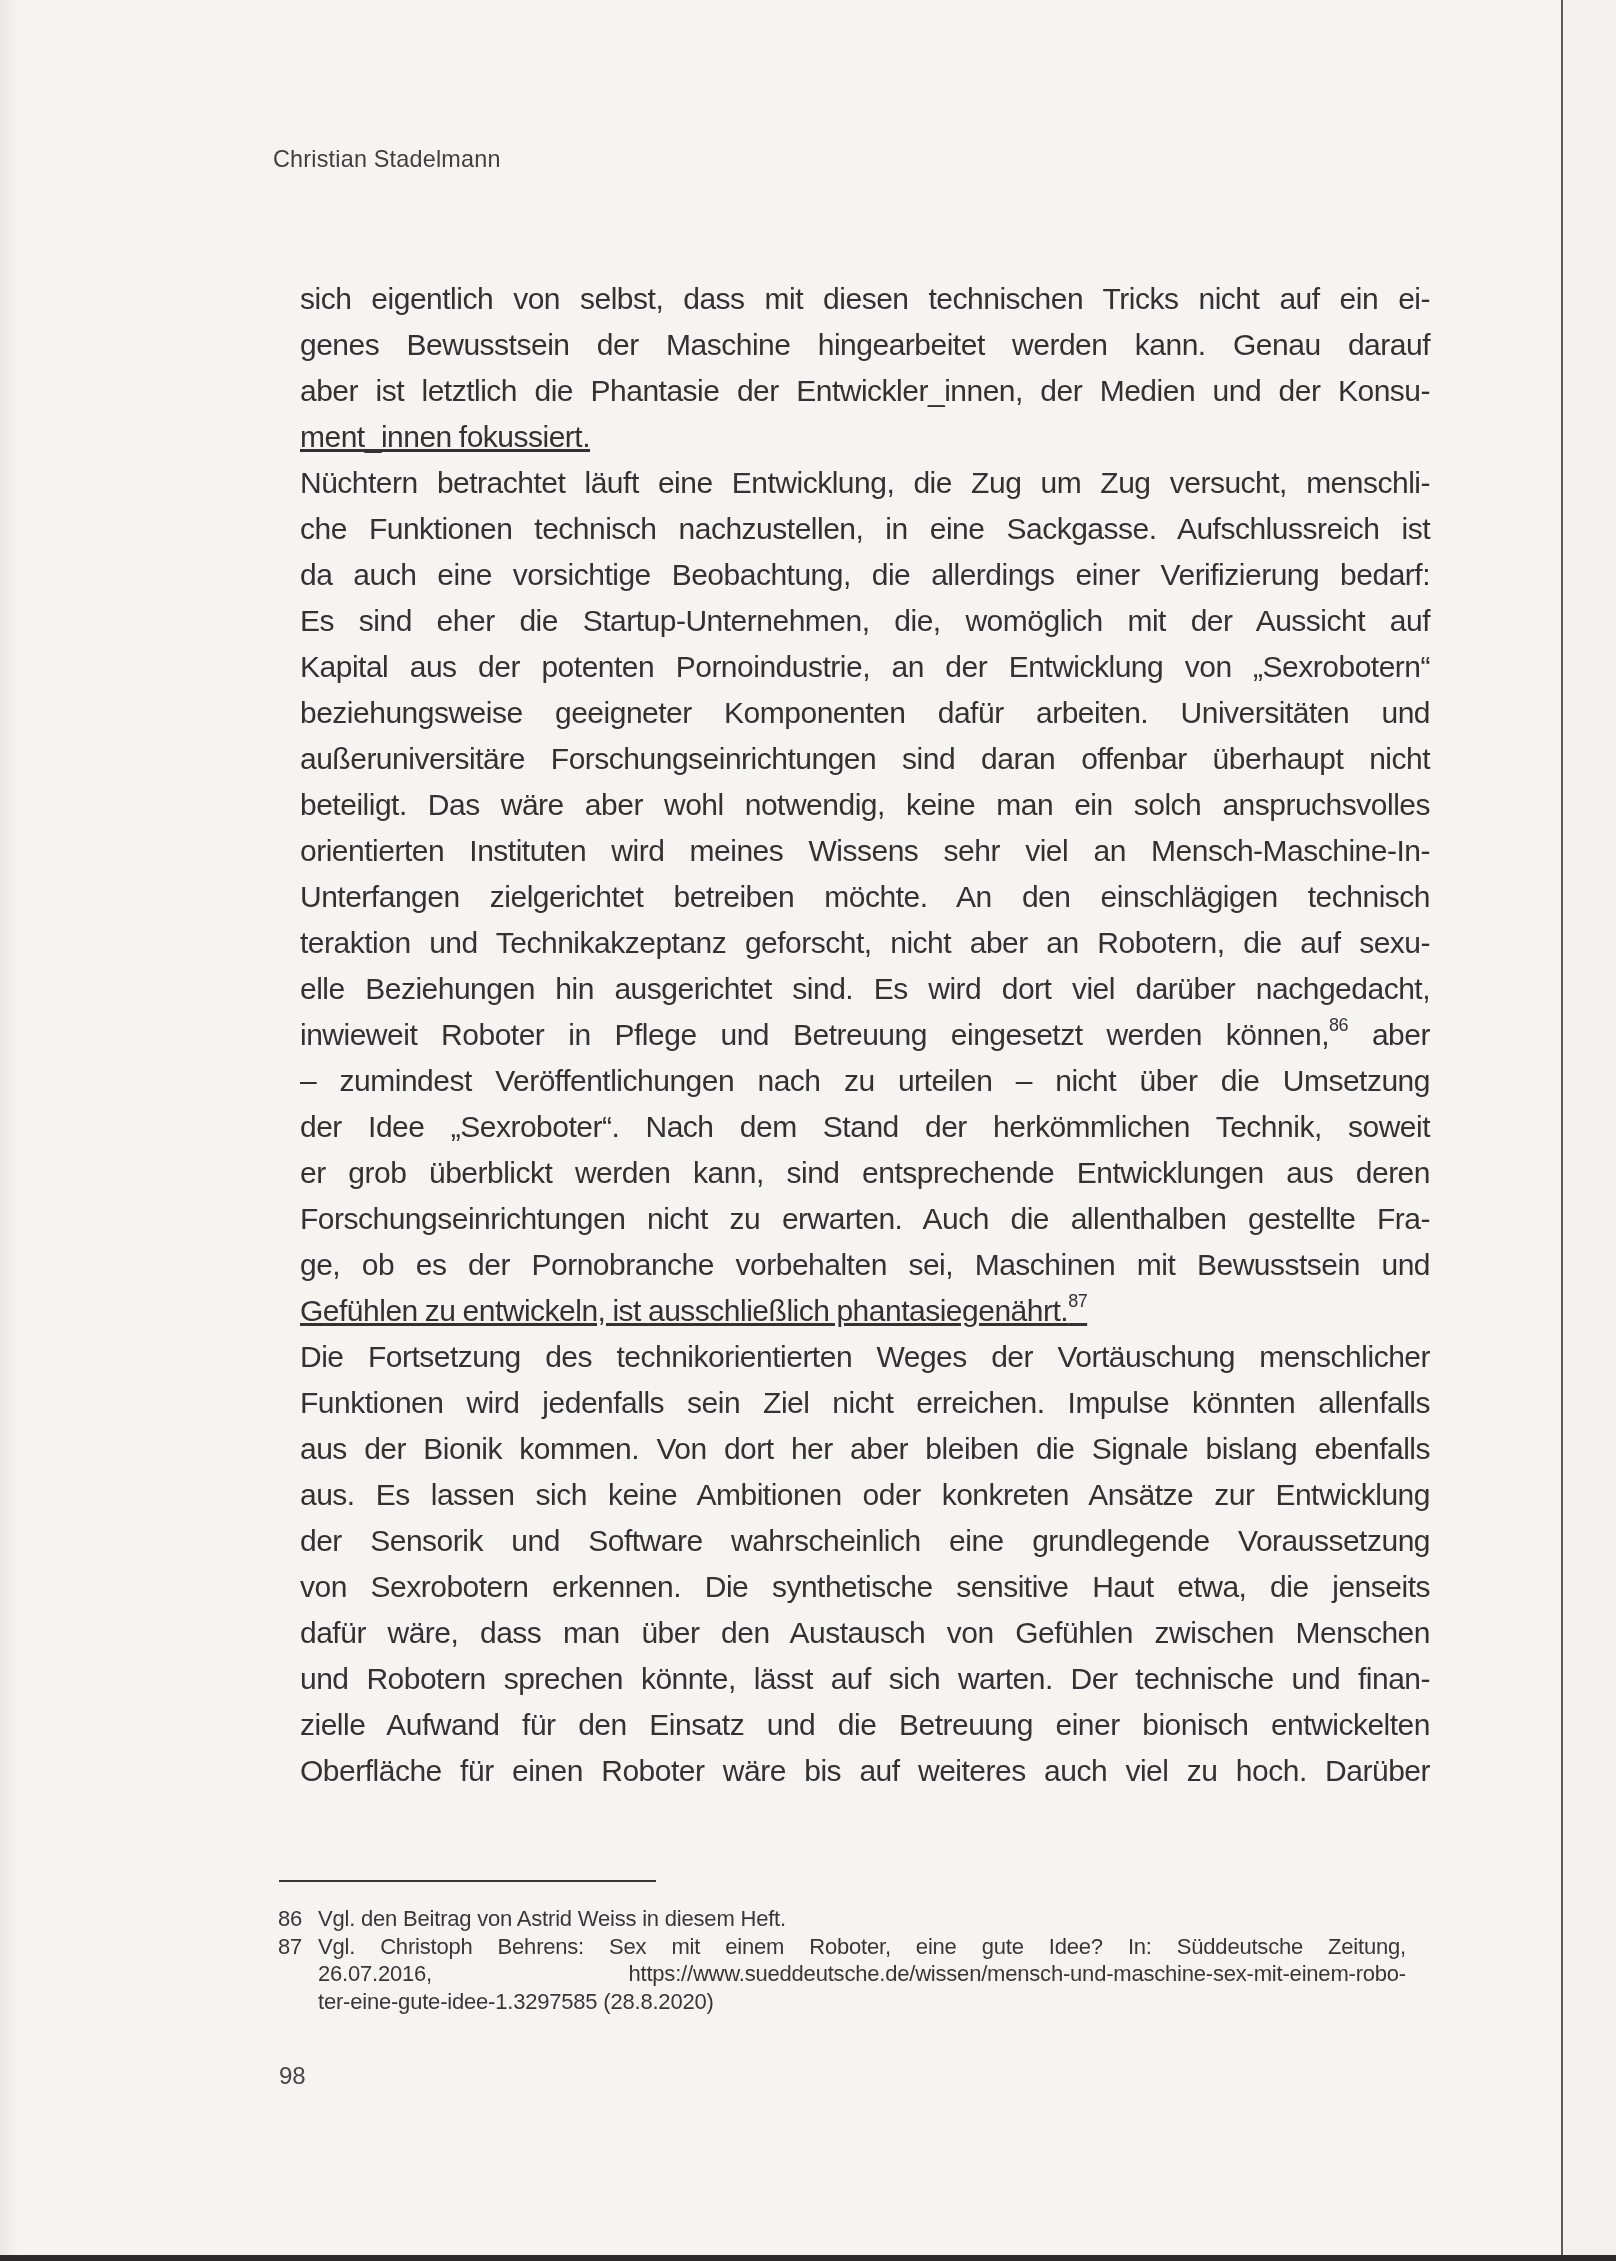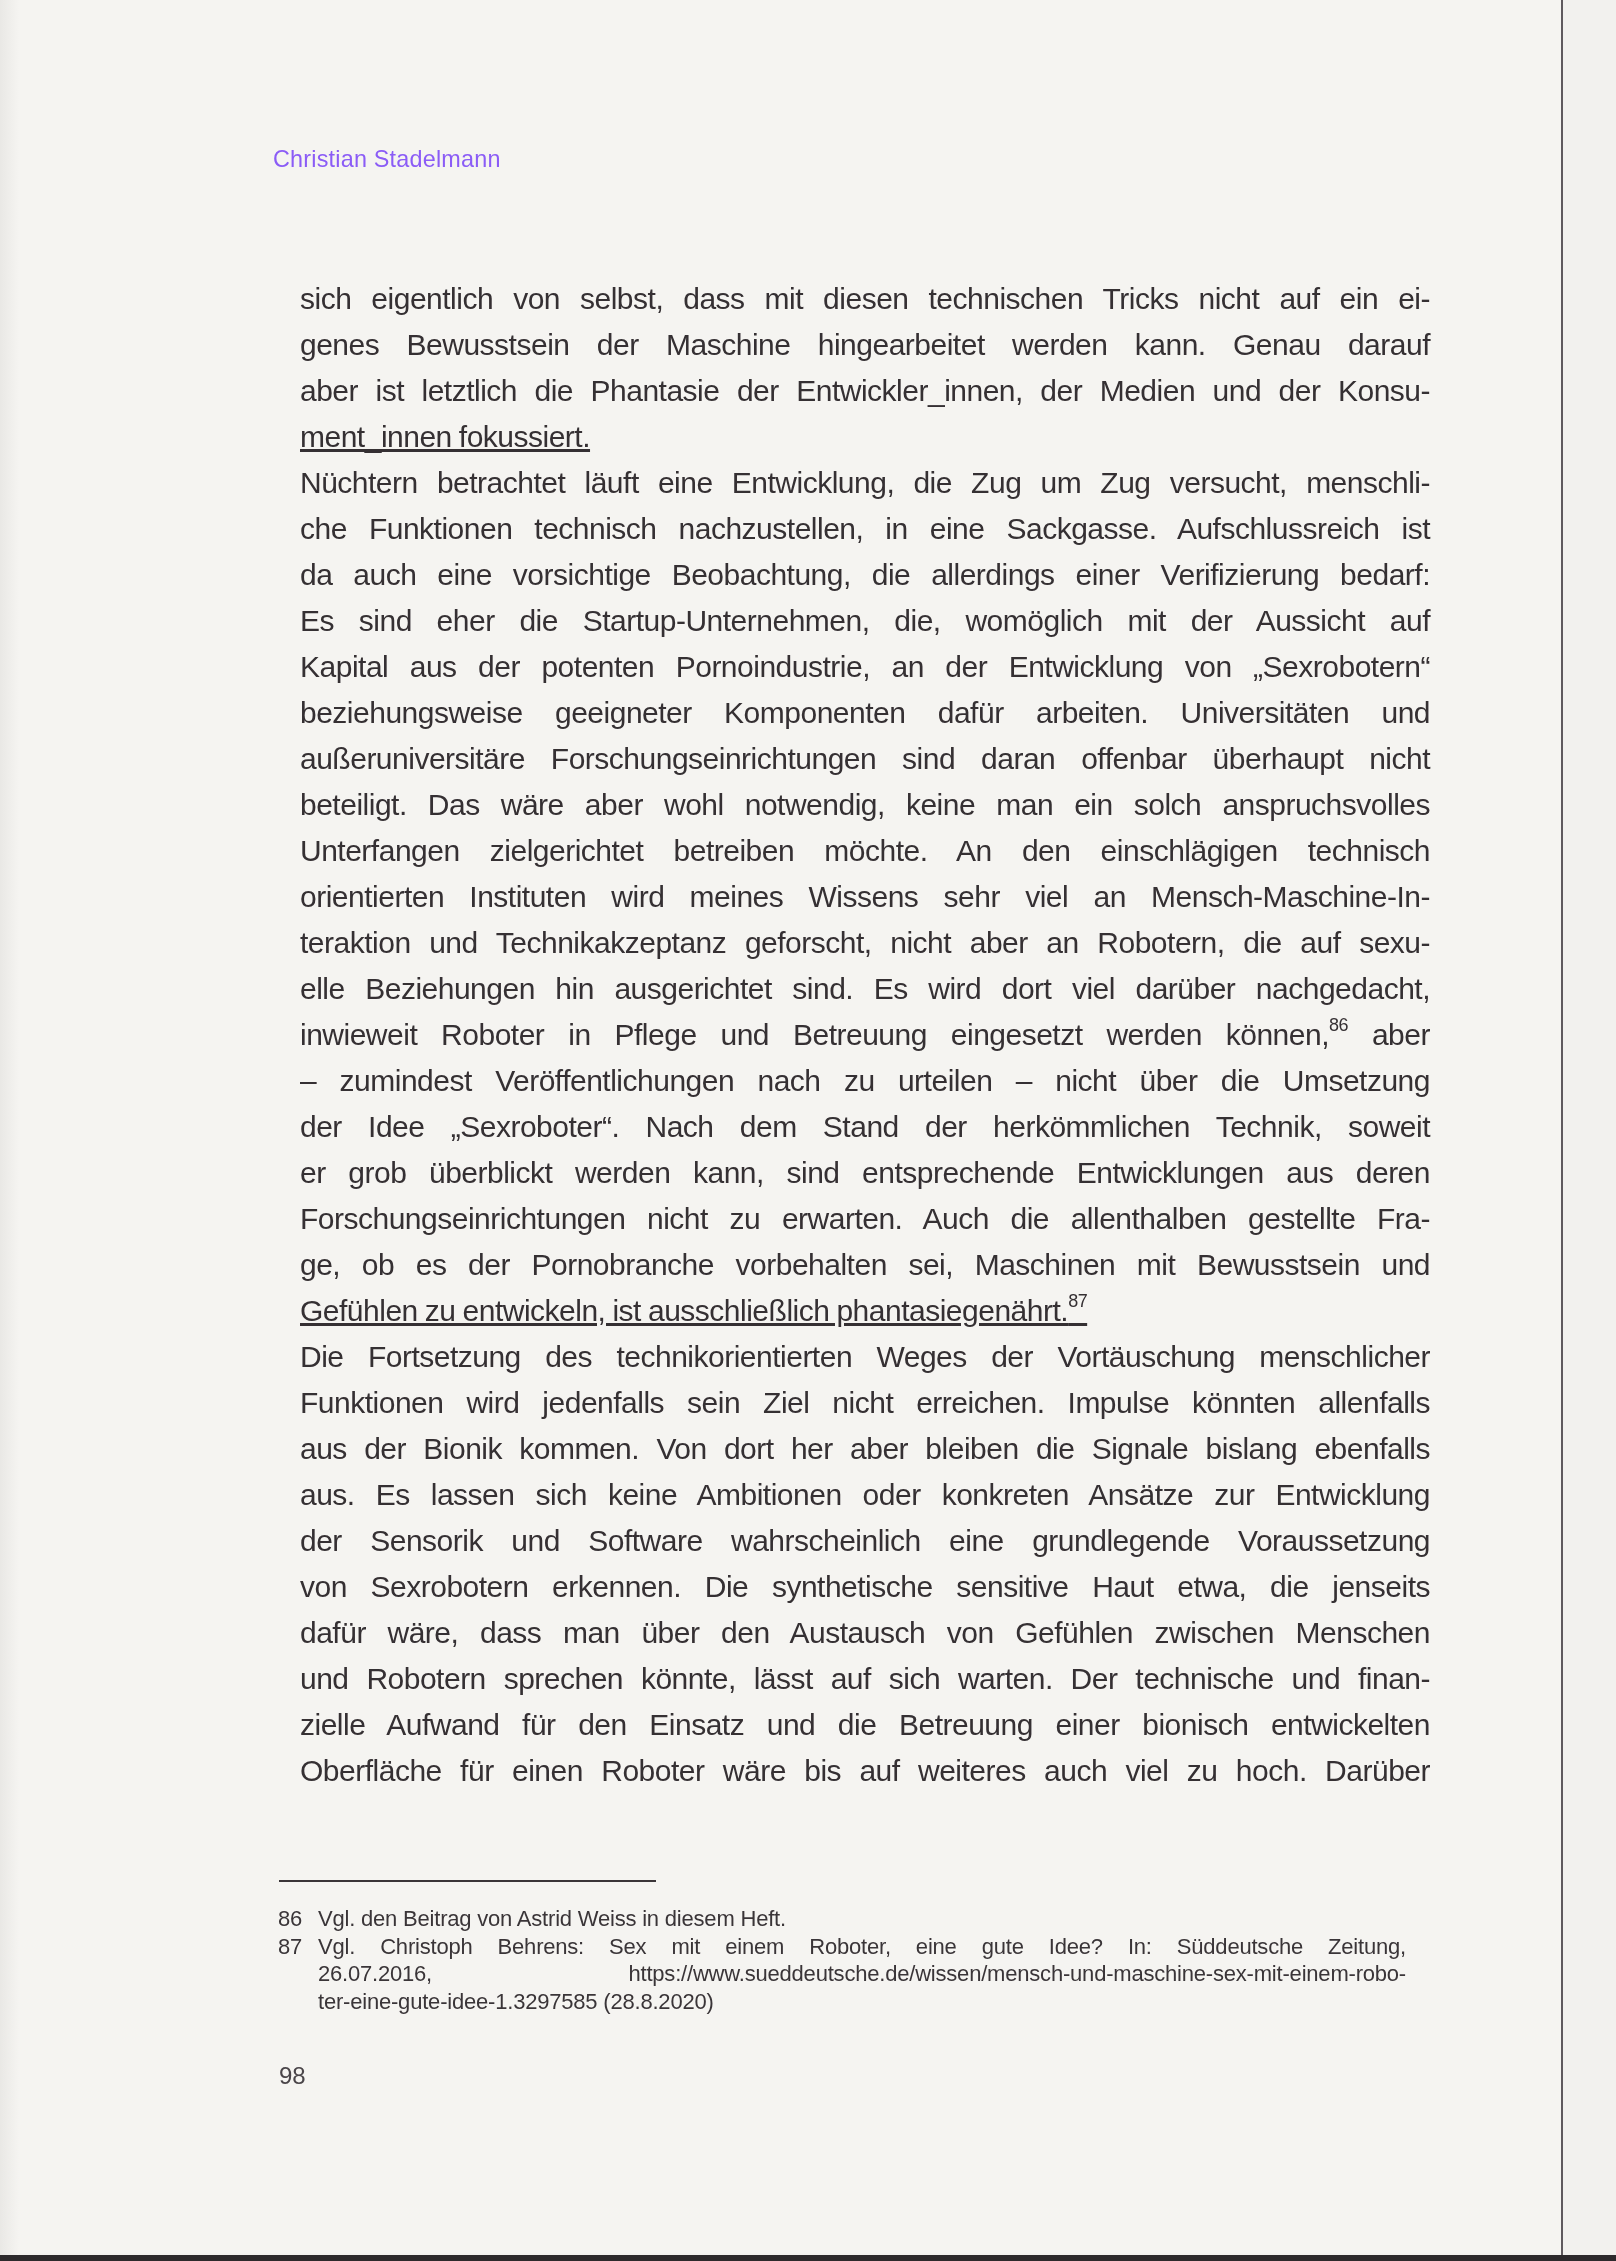--- a/index.html
+++ b/index.html
@@ -51,21 +51,21 @@
       left: 0; top: 0;
       width: 19.4px;
       height: 2261px;
       background: linear-gradient(to right, #e9e8e5, #f5f4f1);
     }
     .running-head {
       position: absolute;
       left: 273px;
       top: 146px;
       font-size: 23.4px;
-      color: #8b5cf6;
+      color: #404040;
       letter-spacing: 0.2px;
     }
     .body-text {
       position: absolute;
       left: 276px;
       top: 276px;
       width: 1130px;
       margin-left: 24px;
     }
     .line {
@@ -148,22 +148,22 @@
       <div class="line"><span>aber ist letztlich die Phantasie der Entwickler_innen, der Medien und der Konsu-</span></div>
       <div class="line last"><span>ment_innen fokussiert.</span></div>
       <div class="line"><span>Nüchtern betrachtet läuft eine Entwicklung, die Zug um Zug versucht, menschli-</span></div>
       <div class="line"><span>che Funktionen technisch nachzustellen, in eine Sackgasse. Aufschlussreich ist</span></div>
       <div class="line"><span>da auch eine vorsichtige Beobachtung, die allerdings einer Verifizierung bedarf:</span></div>
       <div class="line"><span>Es sind eher die Startup-Unternehmen, die, womöglich mit der Aussicht auf</span></div>
       <div class="line"><span>Kapital aus der potenten Pornoindustrie, an der Entwicklung von „Sexrobotern“</span></div>
       <div class="line"><span>beziehungsweise geeigneter Komponenten dafür arbeiten. Universitäten und</span></div>
       <div class="line"><span>außeruniversitäre Forschungseinrichtungen sind daran offenbar überhaupt nicht</span></div>
       <div class="line"><span>beteiligt. Das wäre aber wohl notwendig, keine man ein solch anspruchsvolles</span></div>
+      <div class="line"><span>orientierten Instituten wird meines Wissens sehr viel an Mensch-Maschine-In-</span></div>
       <div class="line"><span>Unterfangen zielgerichtet betreiben möchte. An den einschlägigen technisch</span></div>
-      <div class="line"><span>orientierten Instituten wird meines Wissens sehr viel an Mensch-Maschine-In-</span></div>
       <div class="line"><span>teraktion und Technikakzeptanz geforscht, nicht aber an Robotern, die auf sexu-</span></div>
       <div class="line"><span>elle Beziehungen hin ausgerichtet sind. Es wird dort viel darüber nachgedacht,</span></div>
       <div class="line"><span>inwieweit Roboter in Pflege und Betreuung eingesetzt werden können,</span><sup>86</sup><span> aber</span></div>
       <div class="line"><span>– zumindest Veröffentlichungen nach zu urteilen – nicht über die Umsetzung</span></div>
       <div class="line"><span>der Idee „Sexroboter“. Nach dem Stand der herkömmlichen Technik, soweit</span></div>
       <div class="line"><span>er grob überblickt werden kann, sind entsprechende Entwicklungen aus deren</span></div>
       <div class="line"><span>Forschungseinrichtungen nicht zu erwarten. Auch die allenthalben gestellte Fra-</span></div>
       <div class="line"><span>ge, ob es der Pornobranche vorbehalten sei, Maschinen mit Bewusstsein und</span></div>
       <div class="line last"><span>Gefühlen zu entwickeln, ist ausschließlich phantasiegenährt.</span><sup>87</sup></div>
       <div class="line"><span>Die Fortsetzung des technikorientierten Weges der Vortäuschung menschlicher</span></div>

